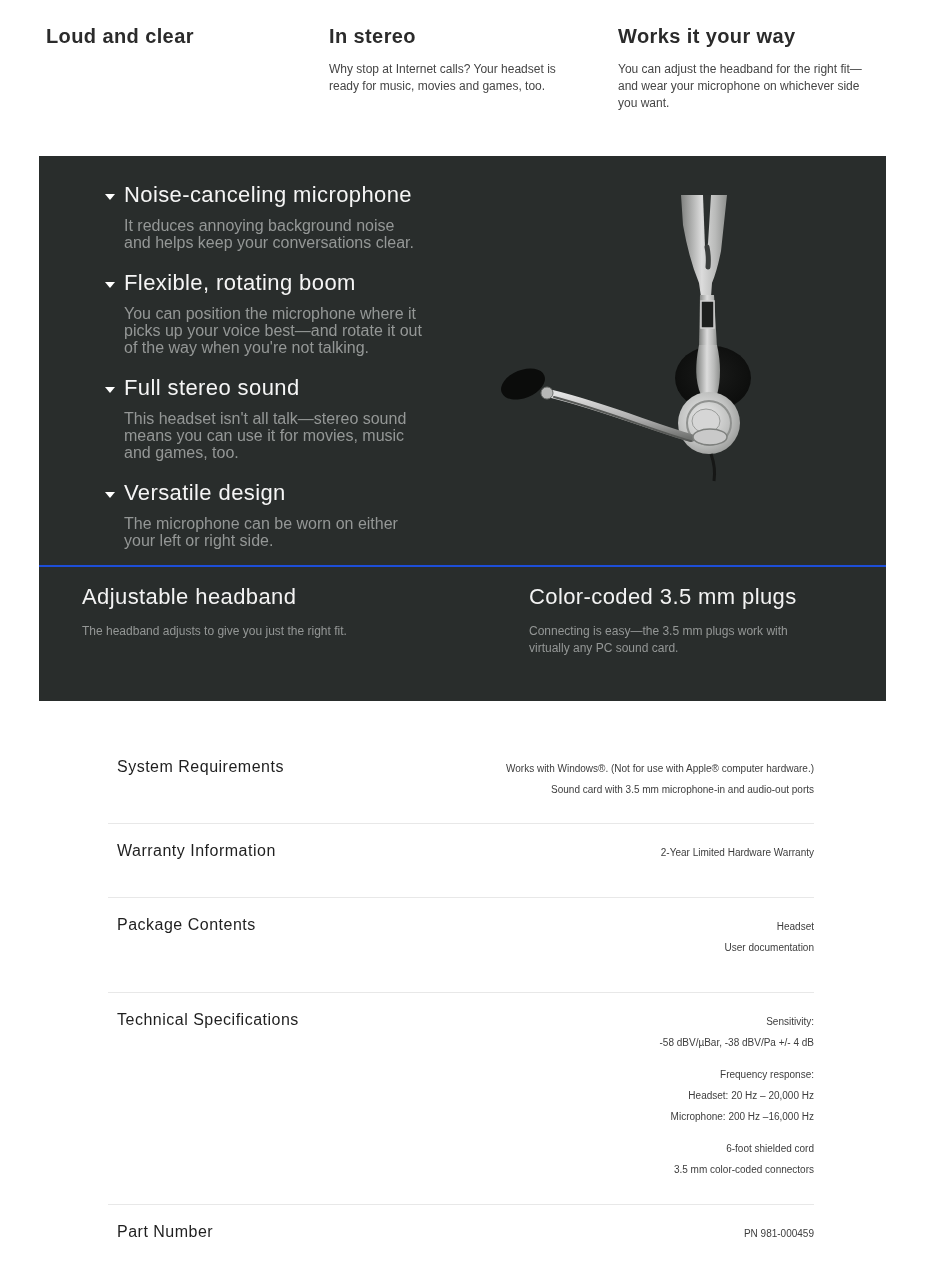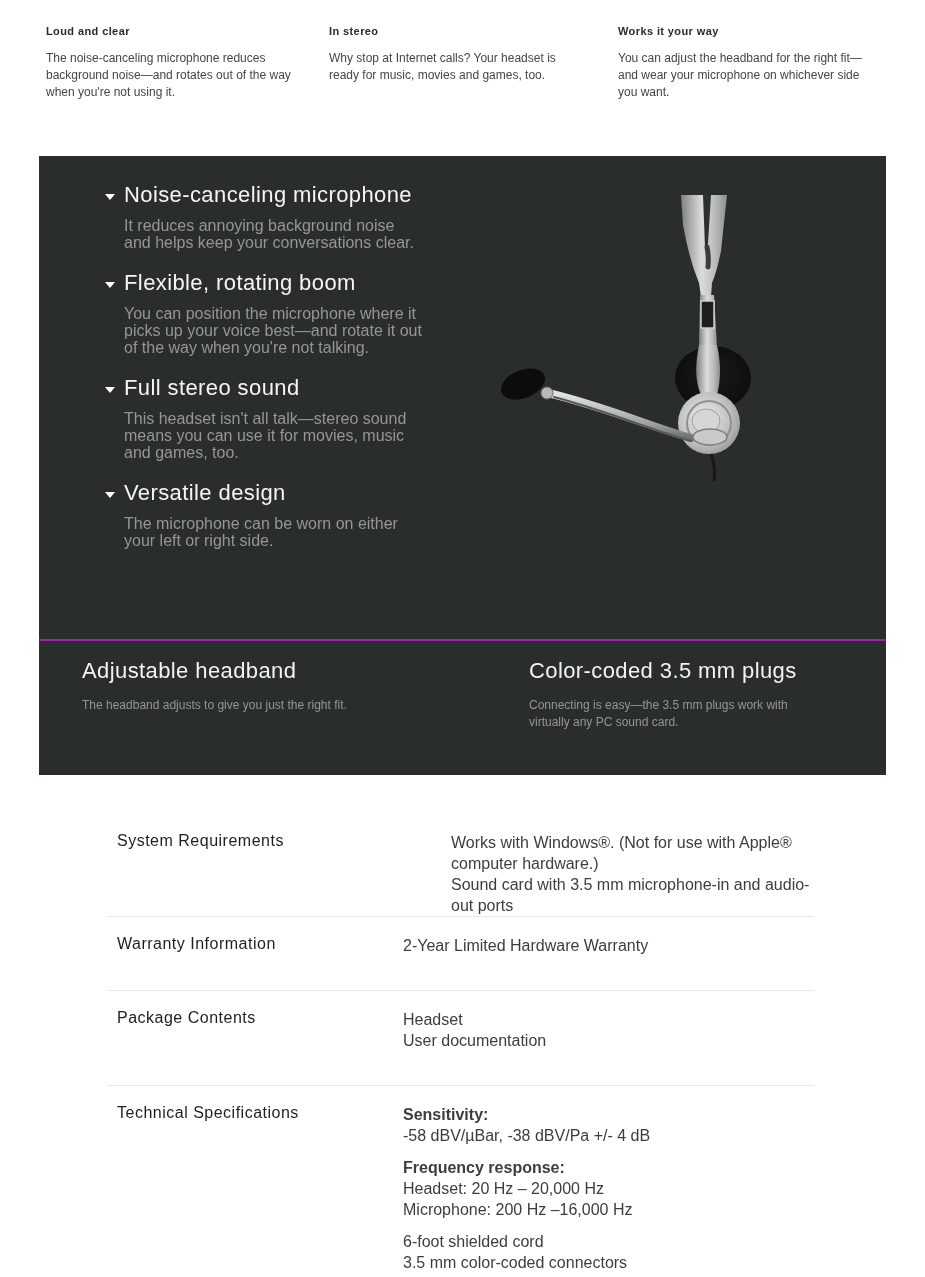--- a/index.html
+++ b/index.html
@@ -11,35 +11,35 @@
     position: relative;
   }
 
   
   .intro {
     display: flex;
     padding: 25px 0 0 46px;
     height: 156px;
   }
   .intro-col h3 {
-    font-size: 11px; font-weight: 700; color: #2b2b2b;
+    font-size: 20px; font-weight: 700; color: #2b2b2b;
     letter-spacing: 0.4px; margin-bottom: 13px;
   }
   .intro-col p {
     font-size: 12px; color: #454545; line-height: 17px;
   }
   .col-1 { width: 252px; margin-right: 31px; }
   .col-2 { width: 235px; margin-right: 54px; }
   .col-3 { width: 262px; }
 
   
   .features-panel {
     position: relative;
     margin-left: 39px;
-    width: 847px; height: 483px;
+    width: 847px; height: 409px;
     background: #292d2c;
   }
   .features-list {
     position: absolute; left: 66px; top: 26px; width: 360px;
   }
   .feature { margin-bottom: 19px; }
   .feature-header {
     display: flex; align-items: center; cursor: pointer;
   }
   .tri {
@@ -61,21 +61,21 @@
   .headset-art {
     position: absolute; left: 416px; top: 29px;
     width: 300px; height: 300px;
   }
 
   
   .highlights-panel {
     margin-left: 39px;
     width: 847px; height: 136px;
     background: #292d2c;
-    border-top: 2px solid #a21caf;
+    border-top: 2px solid #1d4ed8;
     display: grid;
     grid-template-columns: 447px 1fr;
     padding: 17px 38px 0 43px;
   }
   .highlight h2 {
     font-size: 22px; font-weight: 400; color: #f3f3f3;
     letter-spacing: 0.4px;
   }
   .highlight p {
     margin-top: 13px; font-size: 12px; line-height: 17px;
@@ -87,40 +87,39 @@
     margin: 39px 111px 0 108px;
     width: 706px;
   }
   .spec-row {
     display: grid;
     grid-template-columns: 286px 1fr;
     border-bottom: 1px solid #e8e8e8;
     padding: 18px 0 0 9px;
   }
   .spec-row.last { border-bottom: none; }
-  .r1 { min-height: 84px; gap: 48px; }
+  .r1 { min-height: 84px; }
   .r2 { min-height: 74px; }
   .r3 { min-height: 95px; }
   .r4 { min-height: 212px; }
   .r5 { min-height: 72px; }
   .spec-label {
     font-size: 16px; font-weight: 400; color: #1f1f1f;
     letter-spacing: 0.5px;
   }
-  .spec-value { font-size: 16px; color: #3d3d3d; line-height: 21px; }
-  .spec-value .bold { font-weight: 700; }
+  .spec-value { font-size: 10px; color: #3d3d3d; line-height: 21px; text-align: right; }
+  .spec-value .bold { font-weight: 400; }
   .spec-group + .spec-group { margin-top: 11px; }
 </style>
 </head>
 <body>
 
 <section class="intro">
   <div class="intro-col col-1">
     <h3>Loud and clear</h3>
-    <p>The noise-canceling microphone reduces background noise—and rotates out of the way when you're not using it.</p>
   </div>
   <div class="intro-col col-2">
     <h3>In stereo</h3>
     <p>Why stop at Internet calls? Your headset is ready for music, movies and games, too.</p>
   </div>
   <div class="intro-col col-3">
     <h3>Works it your way</h3>
     <p>You can adjust the headband for the right fit—and wear your microphone on whichever side you want.</p>
   </div>
 </section>

